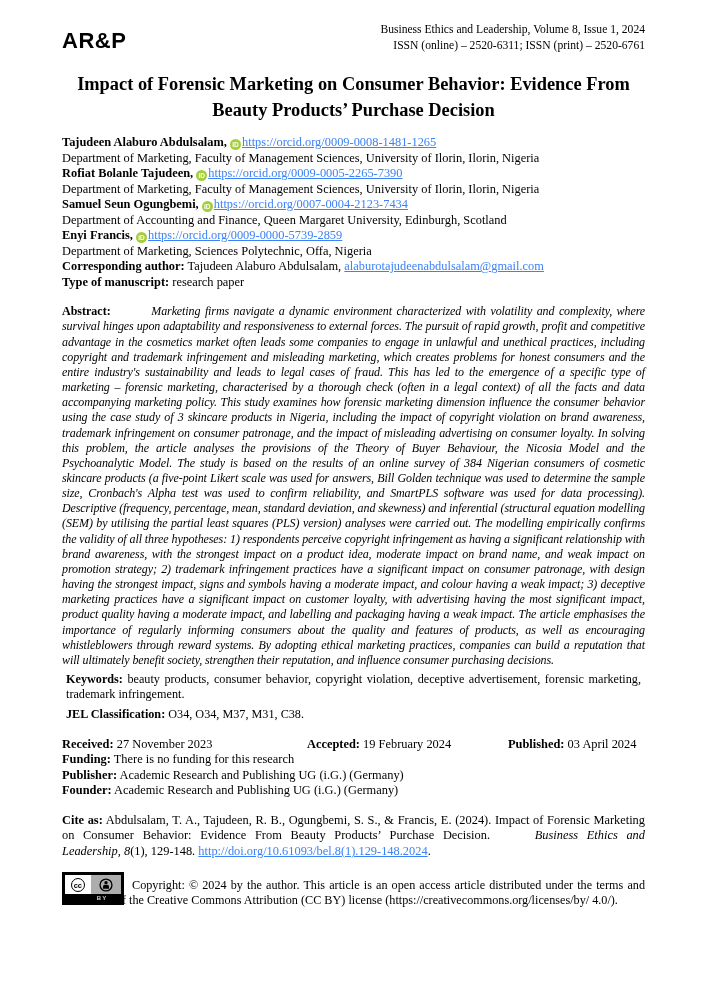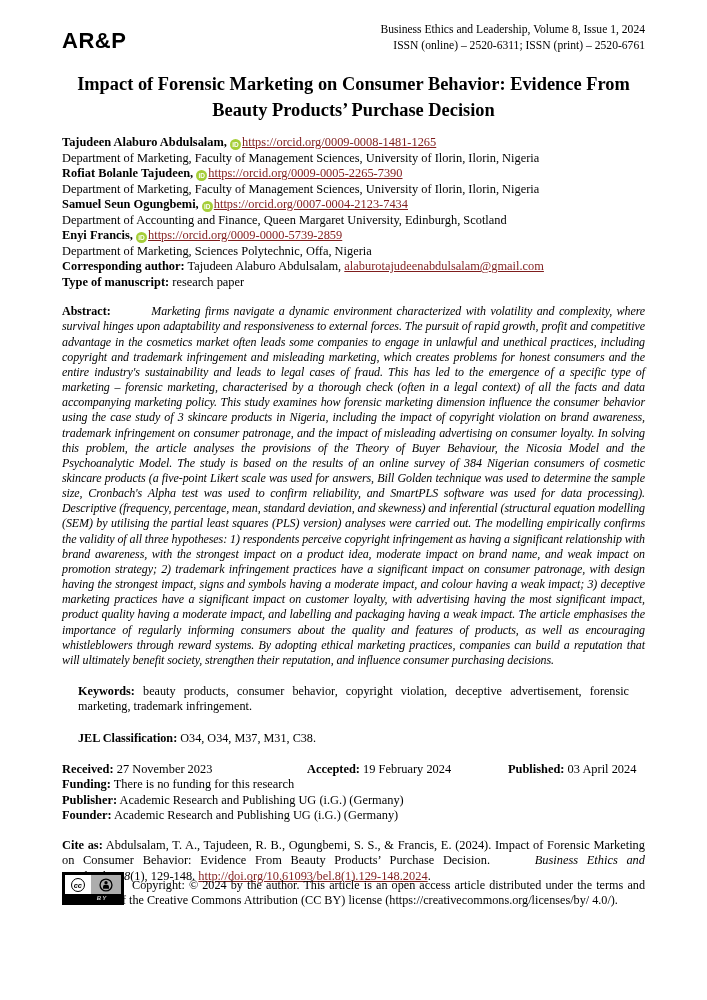--- a/index.html
+++ b/index.html
@@ -28,21 +28,21 @@
     font-size:18.4px;
     font-weight:bold;
     text-align:center;
     line-height:1.42;
     margin:17px 6px 0 6px;
   }
   .authors,.meta-lines{margin-top:12px;}
   .line{line-height:15.5px;white-space:nowrap;}
   .b{font-weight:bold;}
   .i{font-style:italic;margin-left:36px;}
-  a.link{color:#7f1d1d;text-decoration:underline;cursor:pointer;}
+  a.link{color:#3b82f6;text-decoration:underline;cursor:pointer;}
   .orcid-icon{
     display:inline-block;
     width:11px;height:11px;
     background:#A6CE39;
     border-radius:50%;
     color:#fff;
     font-family:"Liberation Sans", sans-serif;
     font-size:6.5px;
     font-weight:bold;
     text-align:center;
@@ -50,38 +50,38 @@
     vertical-align:-1px;
     margin-right:1px;
   }
   .abstract{
     margin:14px 0 0 0;
     text-align:justify;
     font-size:12px;
     line-height:15.15px;
   }
   .abstract .i{letter-spacing:-0.1px;}
-  .kw{margin:16px;text-align:justify;font-size:12.2px;line-height:15.3px;}
+  .kw{margin:4px;text-align:justify;font-size:12.2px;line-height:15.3px;}
   .dates{display:flex;margin-top:15px;line-height:15.5px;gap:11px;}
   .dates .slot1{width:234px;}
   .dates .slot2{width:190px;}
   .funding-block{}
   .cite{margin:14px 0 0 0;text-align:justify;line-height:15.6px;}
   .copyright{position:absolute;left:62px;right:62px;top:878px;}
   .copyright p{
     margin:0;text-align:justify;font-size:12.2px;line-height:15.4px;
     text-indent:70px;
   }
   .cc-badge{
     position:absolute;left:0;top:-6px;
     width:62px;height:33px;
     border:3px solid #000;
     box-sizing:border-box;
     background:#fff;
-    display:flex;flex-direction:column;font-style:italic;
+    display:flex;flex-direction:column;
   }
   .cc-top{flex:1;display:flex;}
   .cc-cell-left{width:46%;background:#fff;display:flex;align-items:center;justify-content:center;}
   .cc-cell-right{flex:1;background:#adadad;display:flex;align-items:center;justify-content:center;}
   .cc-circle{
     display:inline-block;width:14px;height:14px;
     border:1.6px solid #000;border-radius:50%;
     font-family:"Liberation Sans", sans-serif;
     font-size:7.5px;font-weight:bold;color:#000;
     text-align:center;line-height:13px;

